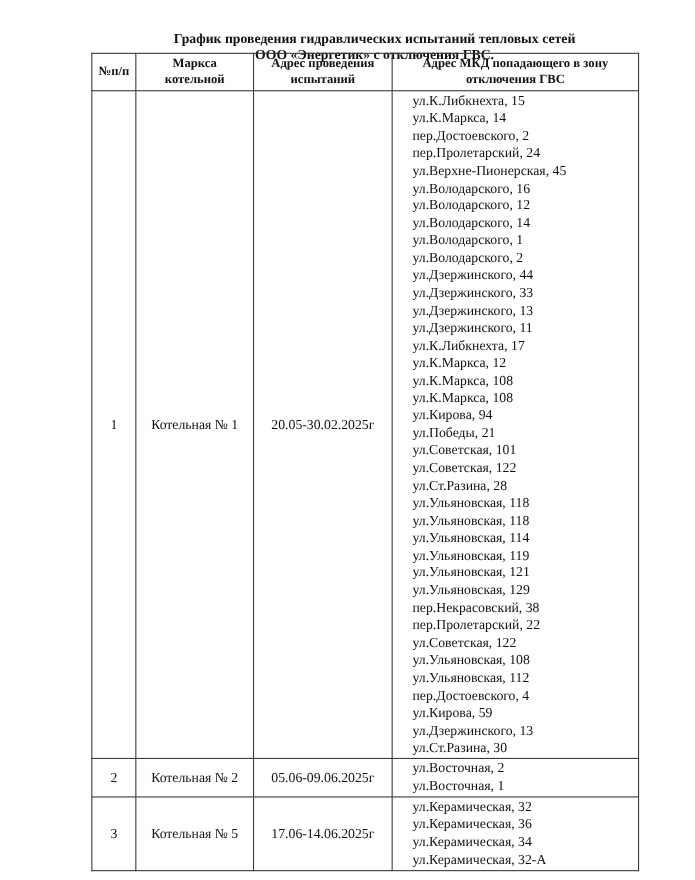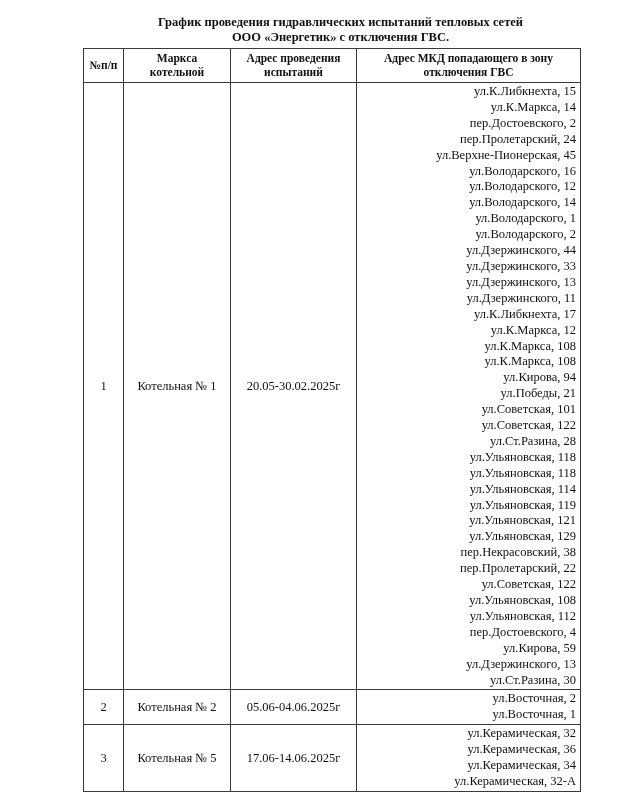--- a/index.html
+++ b/index.html
@@ -11,21 +11,21 @@
     position: relative;
     width: 632px;
     height: 800px;
     background: #ffffff;
     color: #111111;
     font-family: "Liberation Serif", "DejaVu Serif", serif;
     overflow: hidden;
   }
   .doc-title {
     position: absolute;
-    top: 15px;
+    top: 28px;
     left: 92px;
     width: 497px;
     text-align: center;
     font-weight: bold;
     font-size: 12.5px;
     line-height: 14.5px;
     color: #111111;
   }
   table.schedule {
     position: absolute;
@@ -56,21 +56,21 @@
   td.center-cell {
     font-size: 12.5px;
     text-align: center;
     vertical-align: middle;
     padding: 2px;
     color: #111111;
   }
   td.addr-cell {
     font-size: 12.5px;
     line-height: 15.9px;
-    text-align: right;
+    text-align: left;
     vertical-align: top;
     padding: 1px 4px 1px 18px;
     white-space: pre-line;
     color: #111111;
   }
 </style>
 </head>
 <body>
 
 <div class="page">
@@ -138,21 +138,21 @@
 ул.Ульяновская, 108
 ул.Ульяновская, 112
 пер.Достоевского, 4
 ул.Кирова, 59
 ул.Дзержинского, 13
 ул.Ст.Разина, 30</td>
       </tr>
       <tr>
         <td class="center-cell">2</td>
         <td class="center-cell">Котельная № 2</td>
-        <td class="center-cell">05.06-04.06.2025г</td>
+        <td class="center-cell">05.06-09.06.2025г</td>
         <td class="addr-cell">ул.Восточная, 2
 ул.Восточная, 1</td>
       </tr>
       <tr>
         <td class="center-cell">3</td>
         <td class="center-cell">Котельная № 5</td>
         <td class="center-cell">17.06-14.06.2025г</td>
         <td class="addr-cell">ул.Керамическая, 32
 ул.Керамическая, 36
 ул.Керамическая, 34

